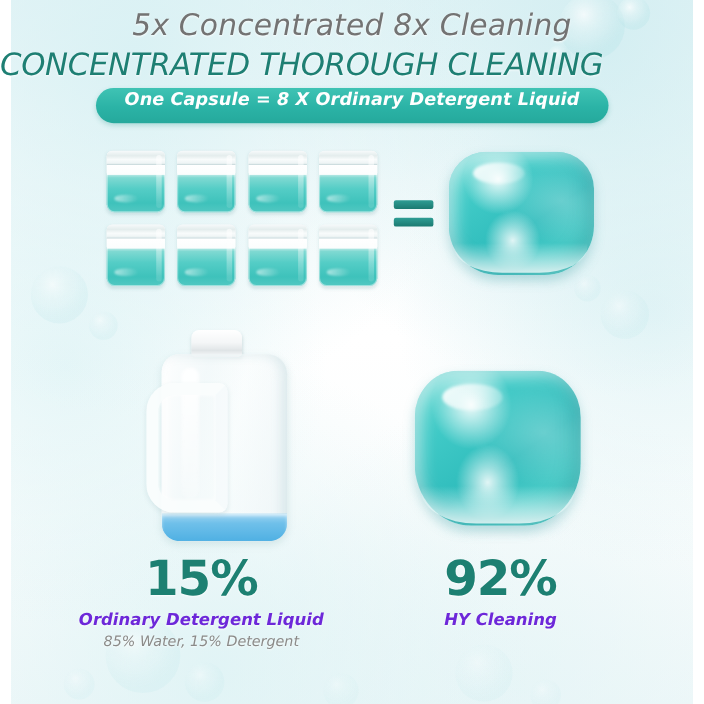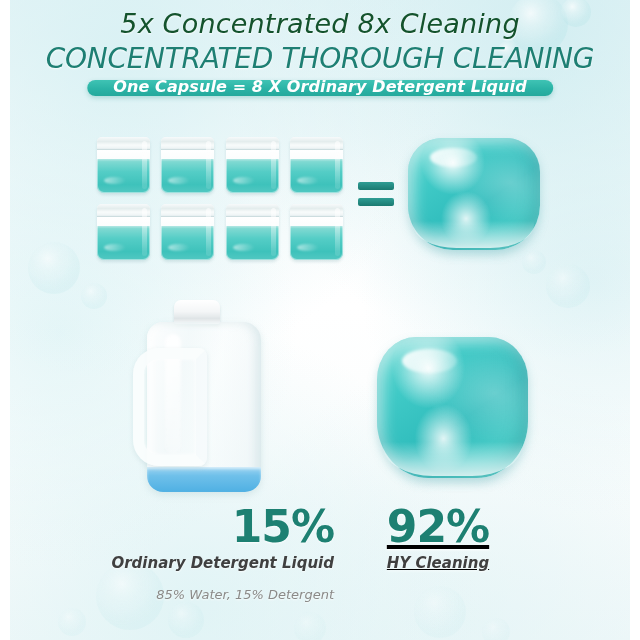--- a/index.html
+++ b/index.html
@@ -31,44 +31,44 @@
   .bg-bubbles { position:absolute; left:10px; top:0; width:620px; height:640px; opacity:.75; }
 
   
   .head-line1 {
     position: absolute; left: 0; top: 8px; width: 640px;
     text-align: center;
     font-family: "DejaVu Sans", sans-serif;
     font-style: italic;
     font-size: 27px;
     letter-spacing: .2px;
-    color: #14532d;
+    color: #737373;
     text-shadow: 0 1px 2px rgba(255,255,255,.9);
     white-space: nowrap;
   }
   .head-line2 {
     position: absolute; left: 0; top: 42px; width: 640px;
-    text-align: center;
+    text-align: left;
     font-family: "DejaVu Sans", sans-serif;
     font-style: italic;
     font-size: 28px;
     letter-spacing: -.3px;
     color: #1e7f73;
     text-shadow: 0 1px 2px rgba(255,255,255,.85);
     white-space: nowrap;
   }
   .pill {
     position: absolute; left: 50%; top: 80px;
     transform: translateX(-50%);
-    height: 16px;
+    height: 32px;
     padding: 0 26px;
     border-radius: 17px;
     background: linear-gradient(180deg, #3fc3b4 0%, #2bb3a6 55%, #25a99c 100%);
     box-shadow: 0 2px 5px rgba(40,150,140,.28);
-    display: flex; align-items: flex-end; justify-content: center;
+    display: flex; align-items: flex-start; justify-content: center;
   }
   .pill span {
     font-family: "DejaVu Sans", sans-serif;
     font-style: italic;
     font-weight: bold;
     font-size: 16px;
     color: #ffffff;
     white-space: nowrap;
     letter-spacing: .1px;
   }
@@ -194,40 +194,40 @@
   .bottle-handle {
     position:absolute; left:0; top:48px; width:52px; height:96px;
     border: 11px solid rgba(250,253,253,.92);
     border-right-color: rgba(245,250,251,.5);
     border-radius: 26px 8px 8px 26px;
     box-shadow: 0 2px 5px rgba(170,200,205,.32), inset 0 0 4px rgba(255,255,255,.9);
   }
 
   
   .stat { position:absolute; width: 270px; text-align:center; }
-  .stat-left  { left: 64px;  top: 505px; text-align: right; }
-  .stat-right { left: 303px; top: 505px; text-decoration: underline; }
+  .stat-left  { left: 48px;  top: 505px; }
+  .stat-right { left: 320px; top: 505px; }
   .stat-num {
     font-family: "DejaVu Sans", sans-serif;
     font-size: 44px; font-weight: bold;
     color: #1d8072;
     line-height: 1;
     letter-spacing: -1px;
     text-shadow: 0 1px 2px rgba(255,255,255,.85);
   }
   .stat-label {
     margin-top: 5px;
     font-family: "DejaVu Sans", sans-serif;
     font-style: italic; font-weight: bold;
     font-size: 15px;
-    color: #404040;
+    color: #6d28d9;
     text-shadow: 0 1px 2px rgba(255,255,255,.8);
   }
   .stat-sub {
-    margin-top: 15px;
+    margin-top: 4px;
     font-family: "DejaVu Sans", sans-serif;
     font-style: italic;
     font-size: 13px;
     color: #8b8a88;
     text-shadow: 0 1px 2px rgba(255,255,255,.8);
   }
 </style>
 </head>
 <body>
 

